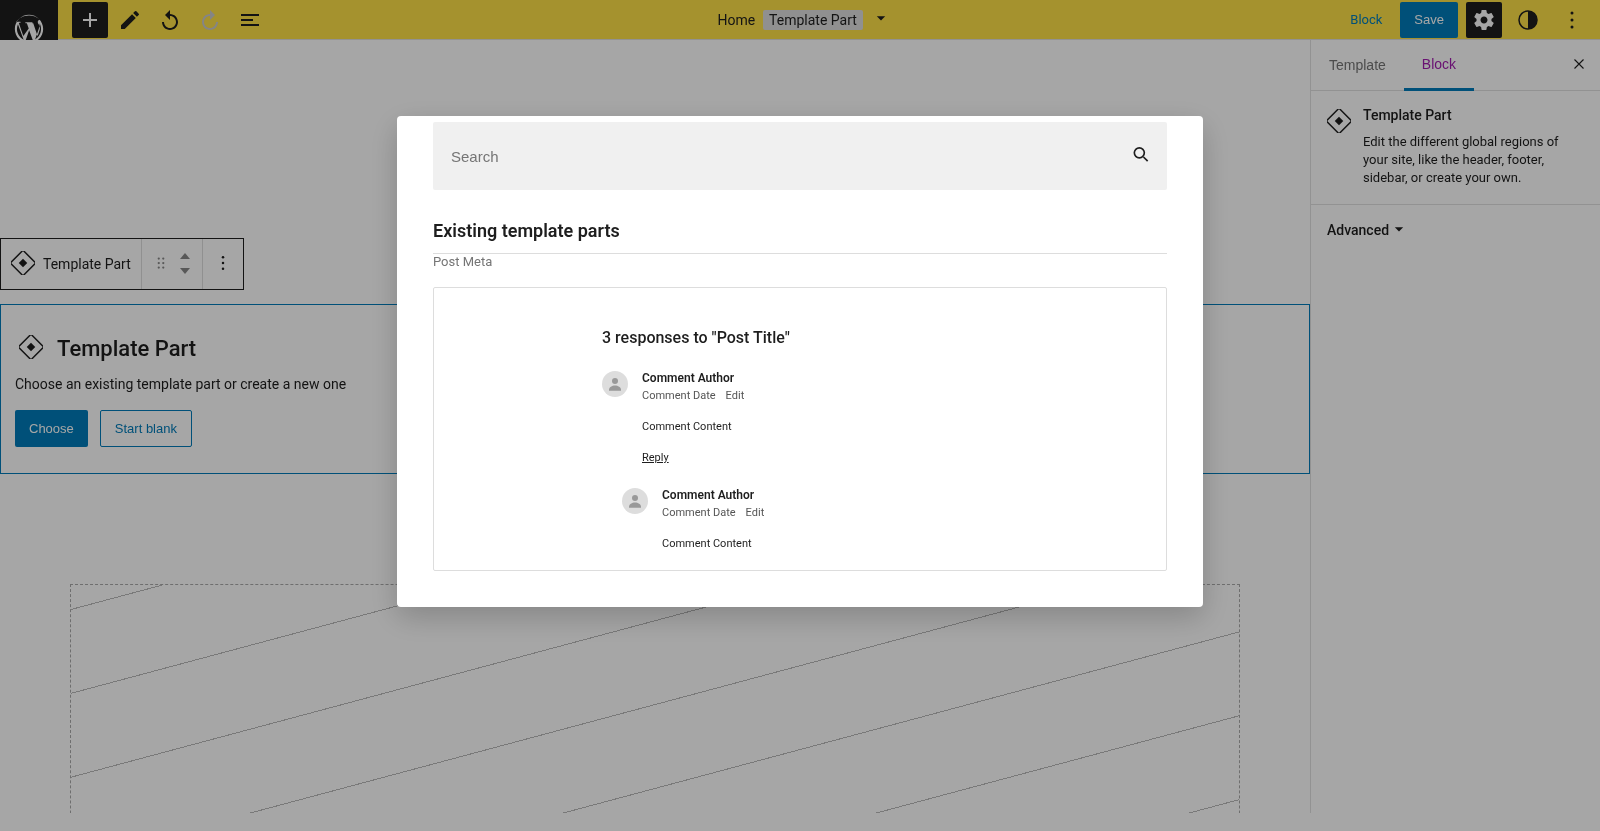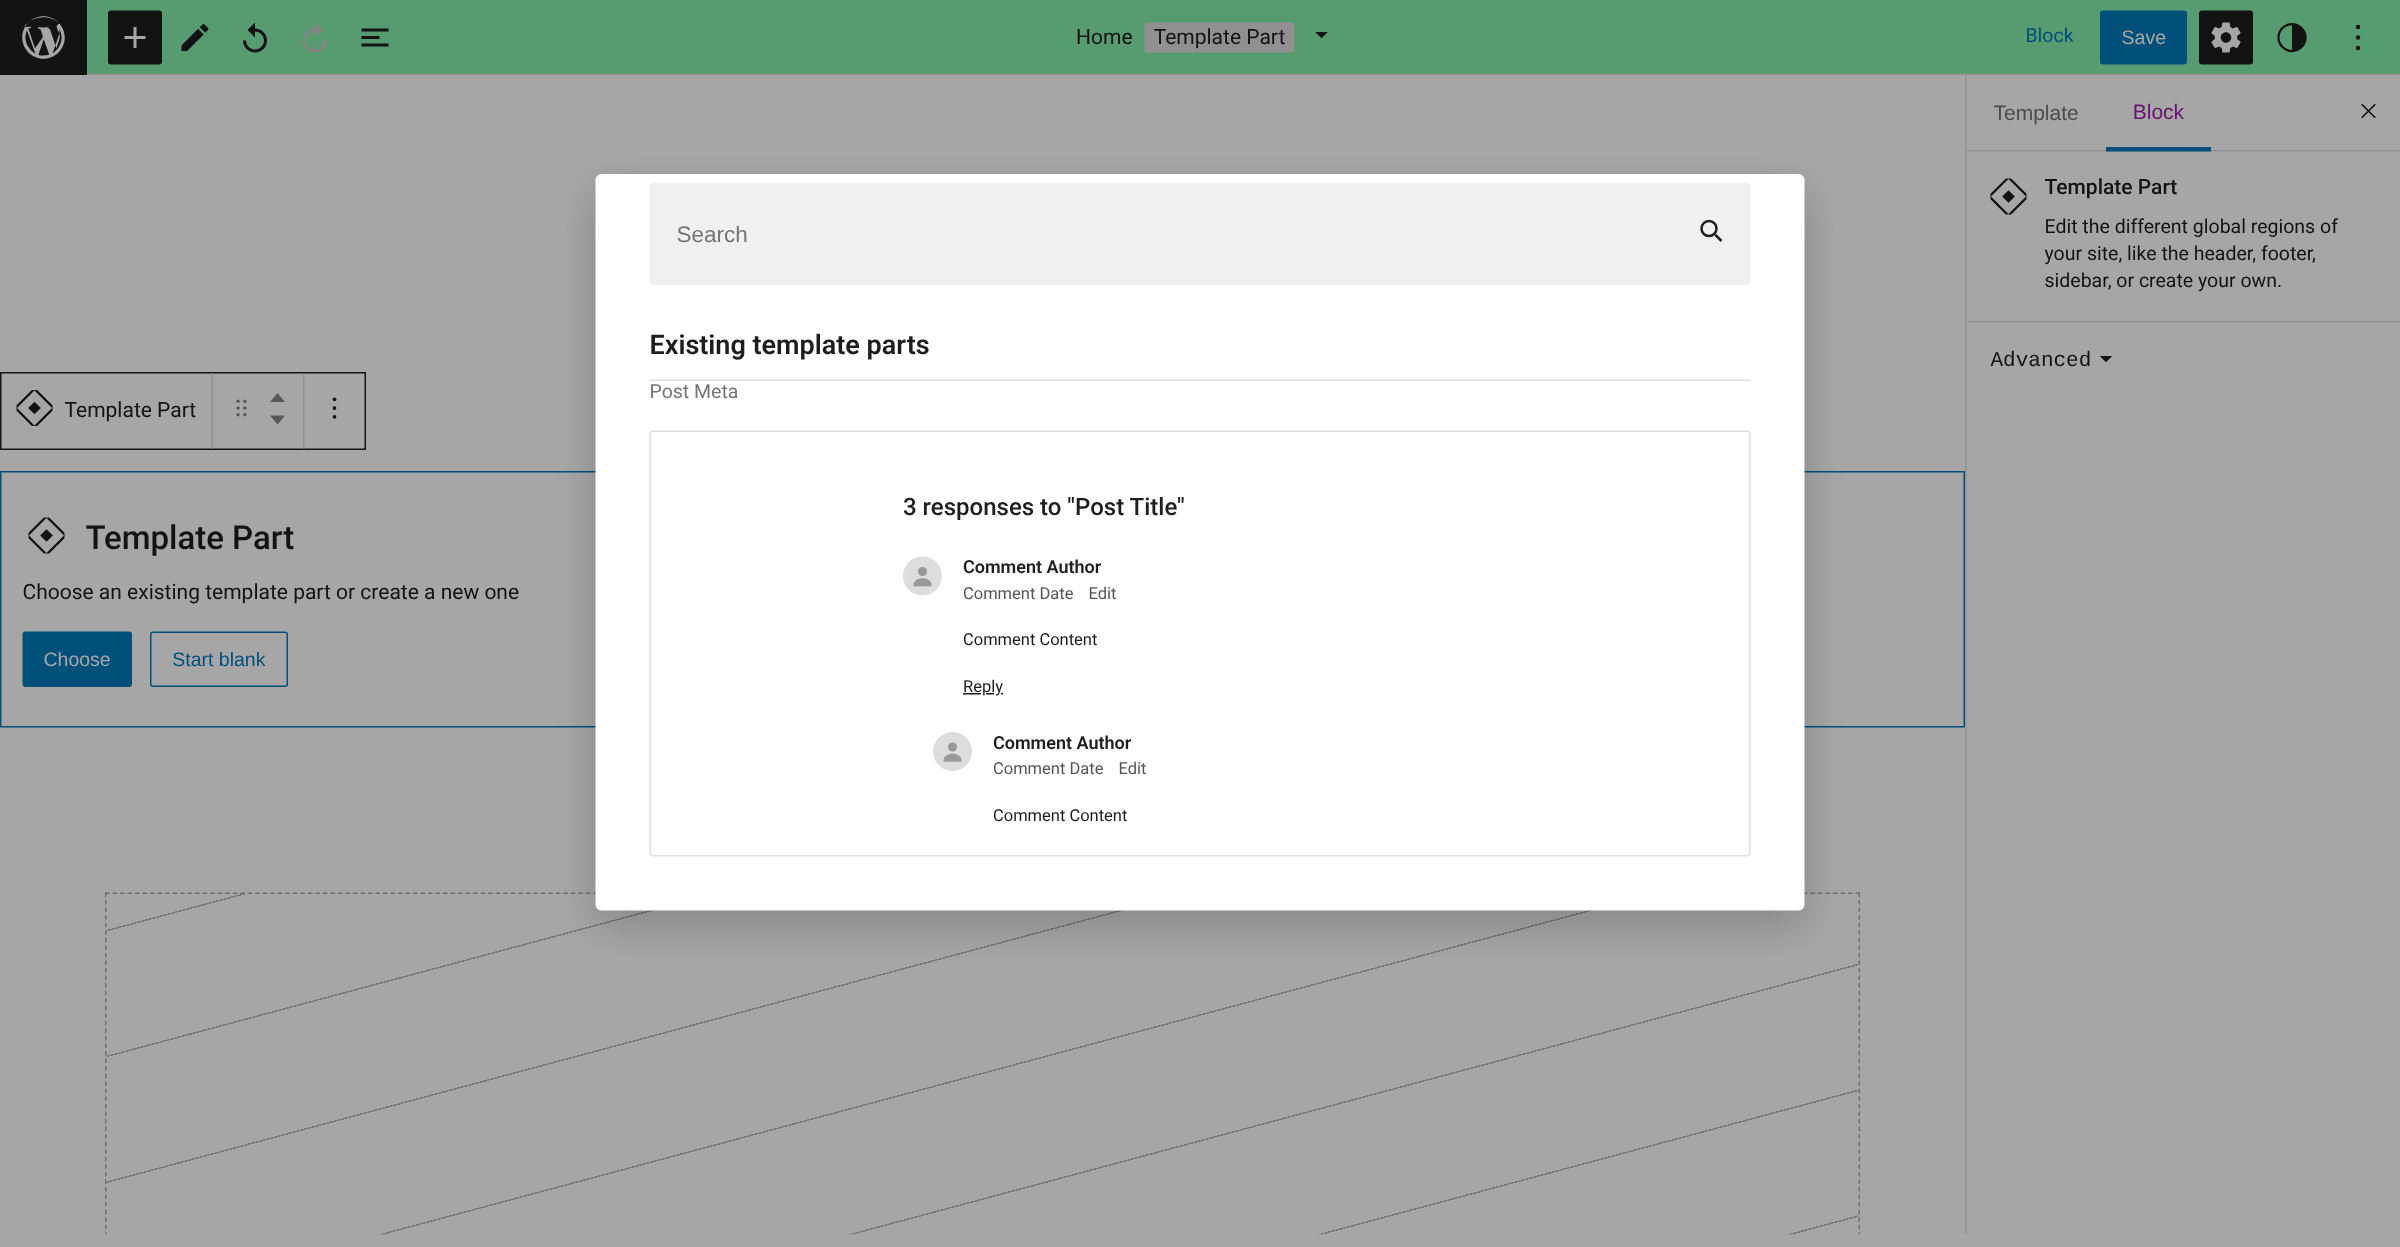--- a/index.html
+++ b/index.html
@@ -1,19 +1,19 @@
 <!DOCTYPE html>
 <html><head>
   <meta charset="utf-8">
   <style>
     * { box-sizing: border-box; margin: 0; padding: 0; }
     body { font-family: -apple-system, BlinkMacSystemFont, "Segoe UI", Roboto, sans-serif; font-size: 13px; color: #1e1e1e; background: #fff; overflow: hidden; }
     
     
-    .top-bar { height: 50px; display: flex; align-items: center; border-bottom: 1px solid #e0e0e0; background: #86efac; }
+    .top-bar { height: 40px; display: flex; border-bottom: 1px solid #e0e0e0; background: #fde047; }
     .wp-logo { width: 58px; height: 58px; background: #1e1e1e; display: flex; align-items: center; justify-content: center; }
     .wp-logo svg { width: 34px; height: 34px; fill: #fff; }
     .toolbar-left { display: flex; align-items: center; padding-left: 14px; gap: 4px; }
     .icon-btn { width: 36px; height: 36px; border: none; background: transparent; display: flex; align-items: center; justify-content: center; border-radius: 2px; cursor: pointer; }
     .icon-btn svg { width: 24px; height: 24px; fill: #1e1e1e; }
     .add-btn { background: #1e1e1e; border-radius: 2px; }
     .add-btn svg { fill: #fff; }
     .disabled svg { fill: #ccc; }
     .toolbar-center { flex: 1; display: flex; align-items: center; justify-content: center; gap: 8px; }
     .crumb-home { font-size: 14px; color: #1e1e1e; }
@@ -61,21 +61,21 @@
     .tabs { display: flex; border-bottom: 1px solid #e0e0e0; position: relative; }
     .tab { padding: 16px 18px; font-size: 14px; border: none; background: none; cursor: pointer; color: #757575; }
     .tab.active { color: #a21caf; border-bottom: 3px solid #007cba; margin-bottom: -1px; font-weight: 400; }
     .close-panel { position: absolute; right: 6px; top: 50%; transform: translateY(-50%); width: 30px; height: 30px; border: none; background: none; cursor: pointer; }
     .close-panel svg { width: 18px; height: 18px; }
     .panel-sec { padding: 16px; border-bottom: 1px solid #e0e0e0; }
     .panel-head { display: flex; gap: 12px; align-items: flex-start; }
     .panel-head svg { width: 24px; height: 24px; flex-shrink: 0; margin-top: 2px; }
     .panel-title { font-size: 14px; font-weight: 500; }
     .panel-desc { font-size: 13px; color: #1e1e1e; margin-top: 10px; line-height: 1.4; }
-    .adv-sec { padding: 14px 16px; display: flex; justify-content: flex-start; align-items: center; cursor: pointer; font-family: Liberation Mono, monospace; }
+    .adv-sec { padding: 14px 16px; display: flex; justify-content: flex-start; align-items: center; cursor: pointer; }
     .adv-title { font-size: 14px; font-weight: 500; }
     .adv-sec svg { width: 20px; height: 20px; }
     
     
     .overlay { position: fixed; inset: 0; background: rgba(0,0,0,0.35); display: flex; align-items: flex-start; justify-content: center; padding-top: 116px; }
     .modal { width: 806px; background: #fff; border-radius: 4px; box-shadow: 0 10px 30px rgba(0,0,0,0.2); max-height: 576px; overflow: hidden; display: flex; flex-direction: column; }
     .modal-head { display: flex; justify-content: space-between; align-items: center; padding: 28px 36px 20px; }
     .modal-title { font-size: 20px; font-weight: 600; }
     .modal-close { width: 30px; height: 30px; border: none; background: none; cursor: pointer; }
     .modal-close svg { width: 22px; height: 22px; }

